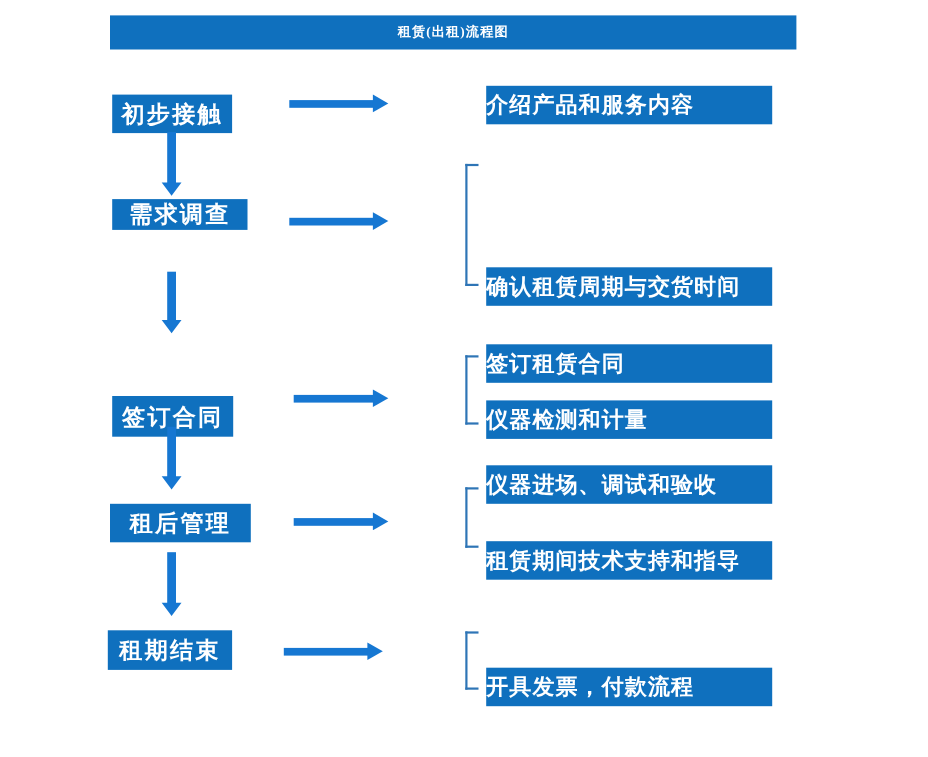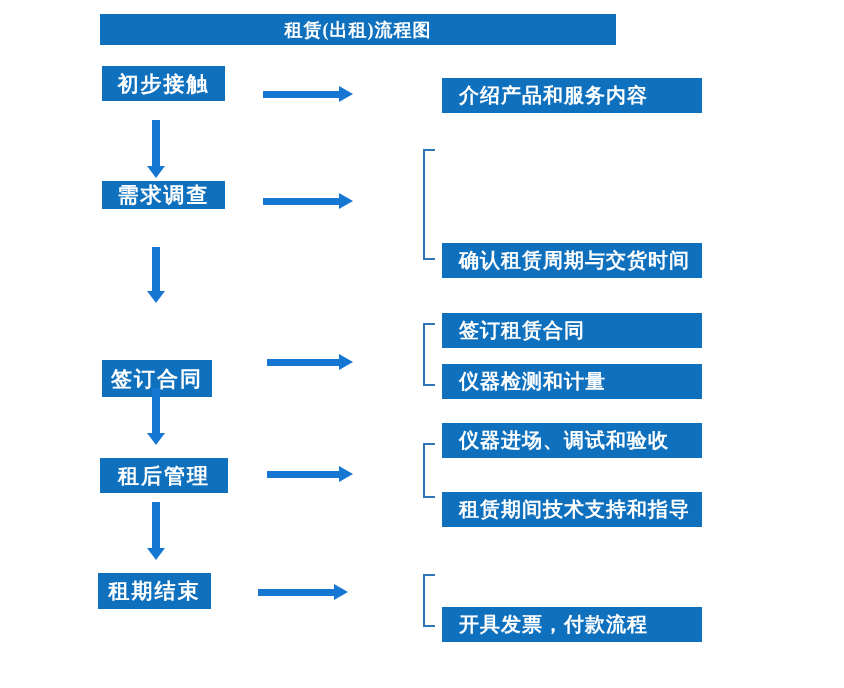--- a/index.html
+++ b/index.html
@@ -2,33 +2,33 @@
 <html style="--box: #0F70BE; --arrow: #1677D2; --bracket: #2E75B6; --bg: #FFFFFF;"><head>
 <meta charset="utf-8">
 <style>
   html,body{margin:0;padding:0;background:#fff;}
   .canvas{
     position:relative;width:844px;height:688px;background:var(--bg,#fff);
     font-family:"Liberation Serif","DejaVu Serif",serif;
     overflow:hidden;
   }
   .title-bar{
-    position:absolute;left:100px;top:14px;width:516px;height:31px;
-    background:var(--box,#0F70BE);color:#fff;font-weight:bold;font-size:18px;
+    position:absolute;left:100px;top:14px;width:624px;height:31px;
+    background:var(--box,#0F70BE);color:#fff;font-weight:bold;font-size:12px;
     display:flex;align-items:center;justify-content:center;letter-spacing:1px;
   }
   .step-box{
     position:absolute;background:var(--box,#0F70BE);color:#fff;
     font-weight:bold;font-size:21px;letter-spacing:2px;
     display:flex;align-items:center;justify-content:center;
   }
   .detail-box{
     position:absolute;left:442px;width:260px;height:35px;
     background:var(--box,#0F70BE);color:#fff;font-weight:bold;font-size:20px;
-    display:flex;align-items:center;padding-left:17px;box-sizing:border-box;
+    display:flex;align-items:center;box-sizing:border-box;
     letter-spacing:1px;white-space:nowrap;
   }
   .h-arrow{position:absolute;height:16px;}
   .h-arrow .h-shaft{position:absolute;left:0;right:12px;top:5px;height:7px;background:var(--arrow,#1677D2);}
   .h-arrow .h-head{
     position:absolute;right:0;top:0;width:0;height:0;
     border-left:14px solid var(--arrow,#1677D2);
     border-top:8px solid transparent;border-bottom:8px solid transparent;
   }
   .v-arrow{position:absolute;width:18px;}
@@ -46,21 +46,21 @@
 </style>
 </head>
 <body>
 
 <div class="canvas">
 
   <div class="title-bar">
     <span>租赁(出租)流程图</span>
   </div>
 
-  <div class="step-box" style="left:102px;top:66px;width:123px;height:35px">初步接触</div>
+  <div class="step-box" style="left:102px;top:86px;width:109px;height:35px">初步接触</div>
   <div class="step-box" style="left:102px;top:181px;width:123px;height:28px">需求调查</div>
   <div class="step-box" style="left:102px;top:360px;width:110px;height:37px">签订合同</div>
   <div class="step-box" style="left:100px;top:458px;width:128px;height:35px">租后管理</div>
   <div class="step-box" style="left:98px;top:573px;width:113px;height:36px">租期结束</div>
 
   <div class="v-arrow" style="left:147px;top:120px;height:58px">
     <div class="v-shaft"></div>
     <div class="v-head"></div>
   </div>
   <div class="v-arrow" style="left:147px;top:247px;height:56px">

